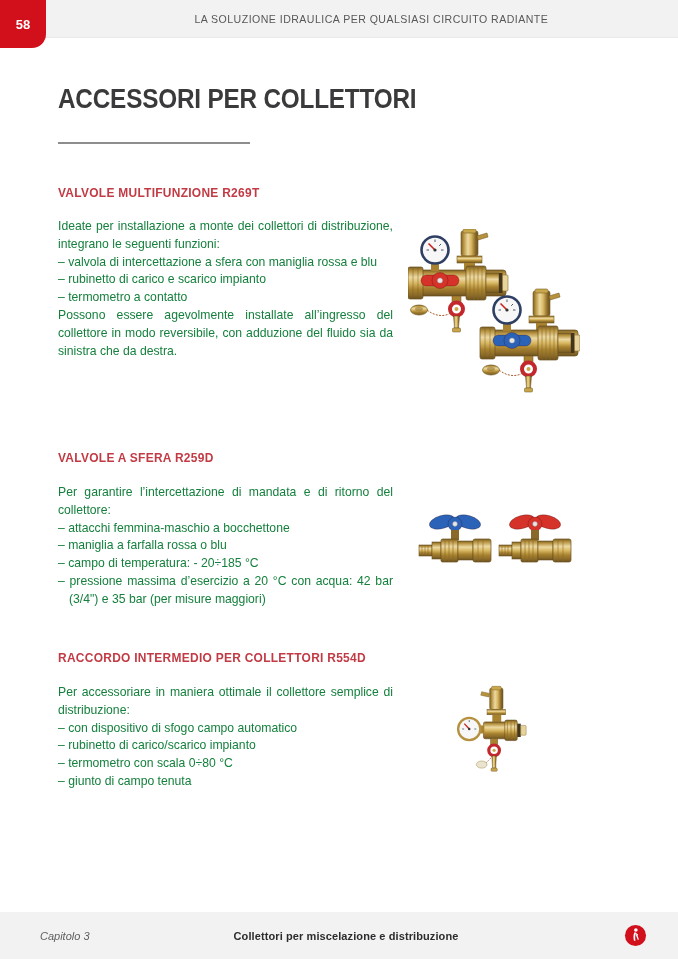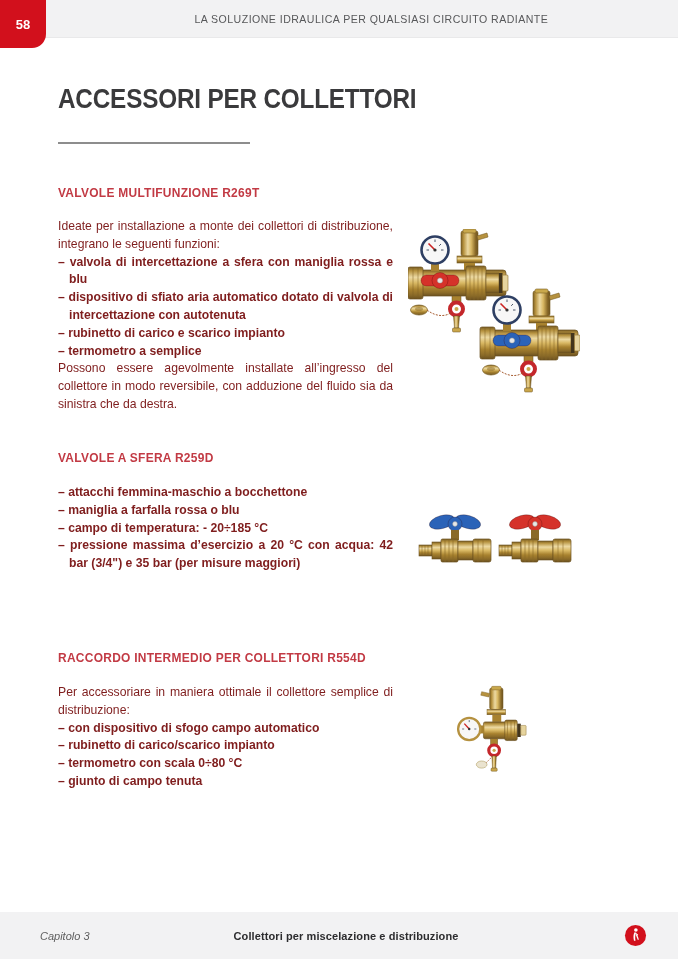--- a/index.html
+++ b/index.html
@@ -36,26 +36,26 @@
   .section-heading{
     position:absolute;left:58px;font-size:13px;font-weight:bold;
     color:var(--heading-red,#c23a44);letter-spacing:.3px;white-space:nowrap;
     transform:scaleX(.92);transform-origin:left center;
   }
   #s1-head{top:185px}
   #s2-head{top:450px}
   #s3-head{top:650px}
   .body-text{
     position:absolute;left:58px;width:335px;
-    font-size:12.2px;line-height:17.8px;color:#7f1d1d;text-align:justify;
+    font-size:12.2px;line-height:17.8px;color:#15803d;text-align:justify;
   }
   #s1-body{top:218px}
   #s2-body{top:484px}
   #s3-body{top:684px}
-  .bullet{padding-left:11px;text-indent:-11px;font-weight:bold;}
+  .bullet{padding-left:11px;text-indent:-11px;}
   
   .figure{position:absolute;}
   #fig-r269t{left:408px;top:229px;width:172px;height:166px;}
   #fig-r259d{left:415px;top:506px;width:160px;height:70px;}
   #fig-r554d{left:455px;top:683px;width:80px;height:100px;}
   .defs-sprite{position:absolute;width:0;height:0;}
   
   .footer-bar{
     position:absolute;left:0;top:912px;width:678px;height:47px;background:#f2f2f3;
   }
@@ -159,37 +159,37 @@
 </div>
 
 <div class="page-title">ACCESSORI PER COLLETTORI</div>
 <div class="title-divider"></div>
 
 <div id="s1-head" class="section-heading">VALVOLE MULTIFUNZIONE R269T</div>
 <div id="s1-body" class="body-text">
   <div>Ideate per installazione a monte dei collettori di distribuzione, integrano le seguenti funzioni:</div>
   <div>
       <div class="bullet">– valvola di intercettazione a sfera con maniglia rossa e blu</div>
-      <div class="bullet">– dispositivo di sfiato aria automatico dotato di valvola di intercettazione con autotenuta</div>
       <div class="bullet">– rubinetto di carico e scarico impianto</div>
-      <div class="bullet">– termometro a semplice</div>
+      <div class="bullet">– termometro a contatto</div>
     </div>
   <div>Possono essere agevolmente installate all’ingresso del collettore in modo reversibile, con adduzione del fluido sia da sinistra che da destra.</div>
 </div>
 <svg id="fig-r269t" class="figure" viewBox="0 0 172 166">
   <g style="--h:var(--handle-red,#d5322a)">
       <use href="#mfu"></use>
     </g>
   <g style="--h:var(--handle-blue,#2b63b8)" transform="translate(72,60)">
       <use href="#mfu"></use>
     </g>
 </svg>
 
 <div id="s2-head" class="section-heading">VALVOLE A SFERA R259D</div>
 <div id="s2-body" class="body-text">
+  <div>Per garantire l’intercettazione di mandata e di ritorno del collettore:</div>
   <div>
       <div class="bullet">– attacchi femmina-maschio a bocchettone</div>
       <div class="bullet">– maniglia a farfalla rossa o blu</div>
       <div class="bullet">– campo di temperatura: - 20÷185 °C</div>
       <div class="bullet">– pressione massima d’esercizio a 20 °C con acqua: 42 bar (3/4") e 35 bar (per misure maggiori)</div>
     </div>
   <div></div>
 </div>
 <svg id="fig-r259d" class="figure" viewBox="0 0 160 70">
   <g style="--h:var(--handle-blue,#2b63b8)" transform="translate(4,3)">

